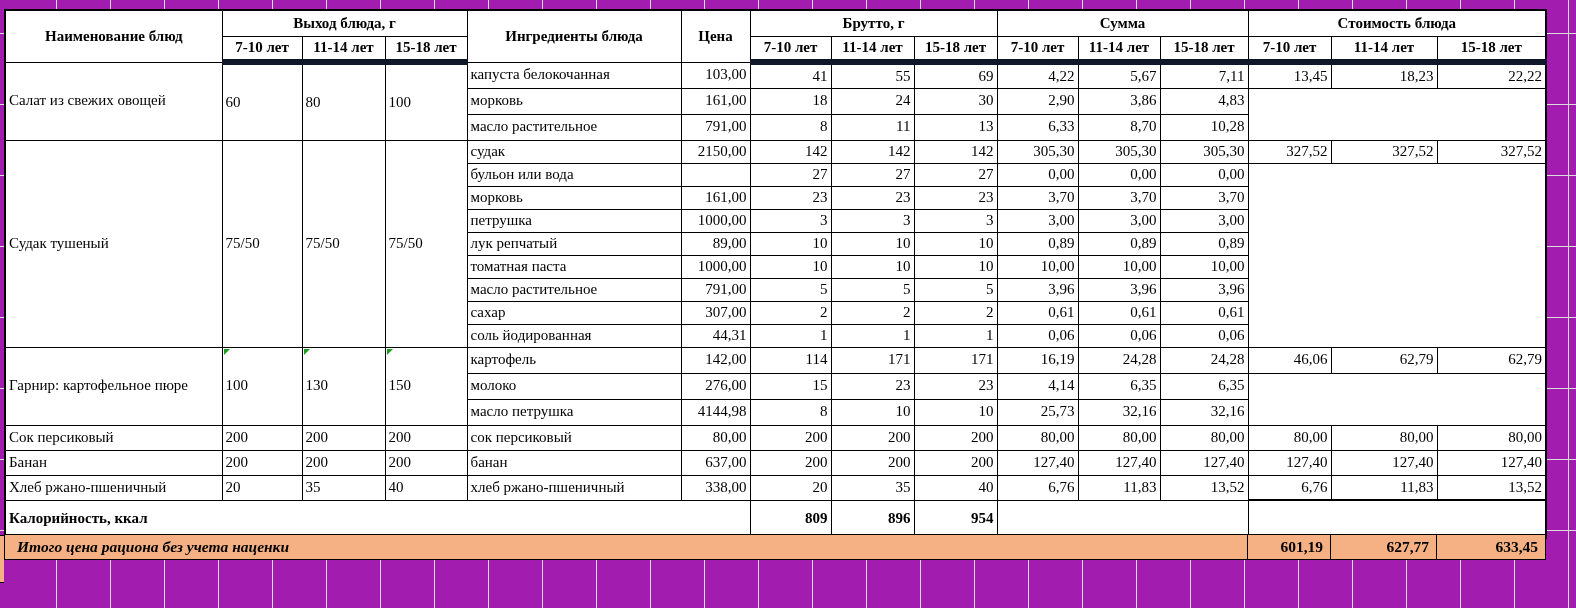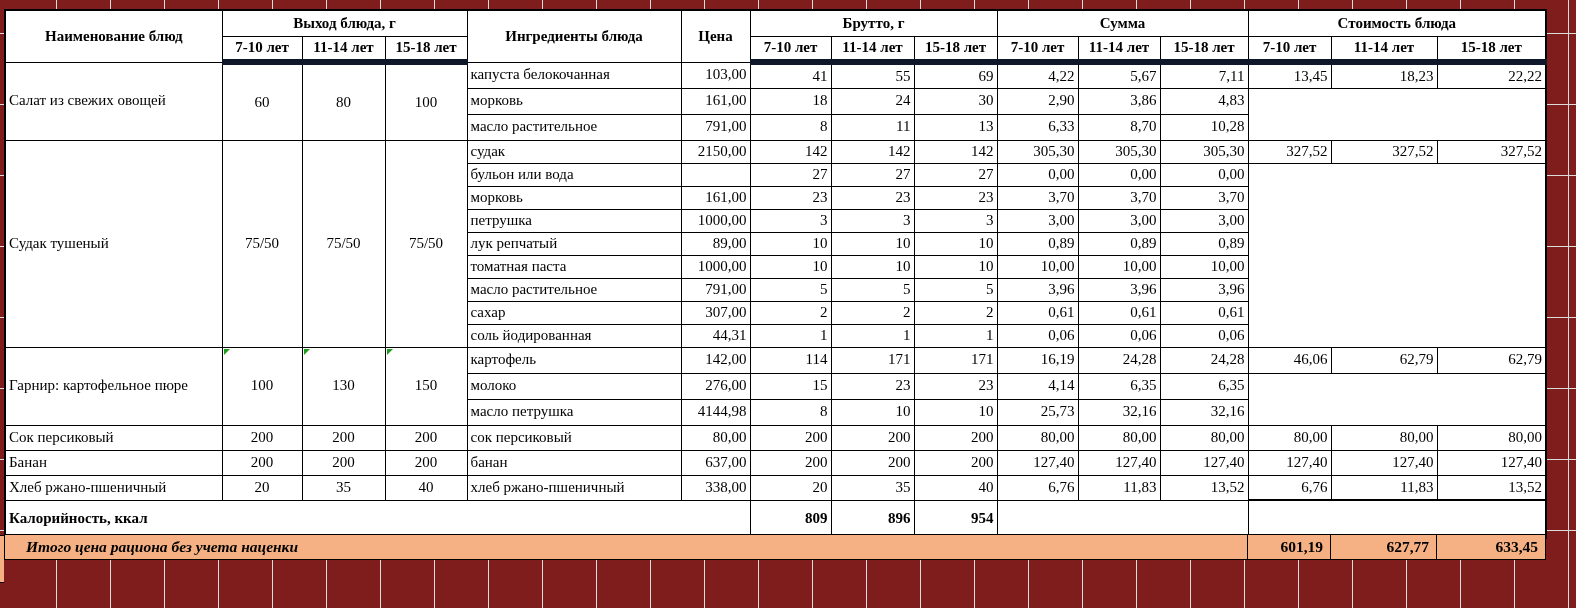--- a/index.html
+++ b/index.html
@@ -1,47 +1,47 @@
 <!DOCTYPE html>
 <html><head>
 <meta charset="utf-8">
 <style>
   html,body{margin:0;padding:0;background:#fff;}
-  .sheet{position:relative;width:1576px;height:608px;background:#7f1d1d;overflow:hidden;
+  .sheet{position:relative;width:1576px;height:608px;background:#a21caf;overflow:hidden;
          font-family:"Liberation Serif",serif;color:#000;}
   .grid-underlay{position:absolute;left:0;top:0;width:1576px;height:608px;
     background-image:
       repeating-linear-gradient(to right, transparent 0, transparent 53px, #dcdcdc 53px, #dcdcdc 54px),
       repeating-linear-gradient(to bottom, transparent 0, transparent 70px, #dcdcdc 70px, #dcdcdc 71px);
     background-position:3px 0, 0 -37px;}
   table.main{position:absolute;left:4px;top:9px;width:1542px;border-collapse:collapse;
     table-layout:fixed;background:#fff;}
   table.main td{border:1px solid #000;font-size:15px;line-height:1.15;padding:0 3px;
     overflow:hidden;white-space:nowrap;vertical-align:middle;}
   tr.h1 td{border-top:2px solid #000;}
   tr.hd td{text-align:center;font-weight:bold;}
   tr.h2 td{border-bottom:6px solid #0f172a;}
   .fl{border-left:2px solid #000 !important;}
   .fr{border-right:2px solid #000 !important;margin-top:29px;}
   .fb{border-bottom:2px solid #000 !important;}
   .dish{vertical-align:top;white-space:normal;padding-top:2px;}
-  .out{vertical-align:top;text-align:center;padding-top:2px;margin-top:40px;}
+  .out{vertical-align:top;padding-top:2px;margin-top:40px;}
   .price{text-align:right;padding-right:4px;}
   .num{text-align:right;padding-right:10px;}
   .cost{text-align:right;padding-right:12px;}
   .b{font-weight:bold;}
   .rel{position:relative;}
   .tri{position:absolute;top:1px;left:1px;width:0;height:0;
        border-top:6px solid #1E9C1E;border-right:6px solid transparent;}
   .r26{height:26px;}.r23{height:23px;}.r25{height:25px;}.r22{height:38px;}
   table.totals{position:absolute;left:4px;top:534px;width:1542px;border-collapse:collapse;
     table-layout:fixed;}
   table.totals td{border:1px solid #000;background:#F5B183;font-size:15.5px;height:22px;
     overflow:hidden;white-space:nowrap;}
-  .tlabel{font-weight:bold;font-style:italic;padding-left:21px;}
+  .tlabel{font-weight:bold;font-style:italic;padding-left:12px;}
   .tval{font-weight:bold;text-align:right;padding-right:7px;}
   .selected{outline:2px solid #17375E;outline-offset:-2px;position:relative;}
   .handle{position:absolute;right:-4px;bottom:-4px;width:6px;height:6px;background:#000;
     border:1px solid #fff;z-index:5;}
   .sliver{position:absolute;left:0;top:535px;width:4px;height:46px;background:#F5B183;
     border-top:1px solid #000;border-bottom:1px solid #000;}
 </style>
 </head>
 <body>
 

